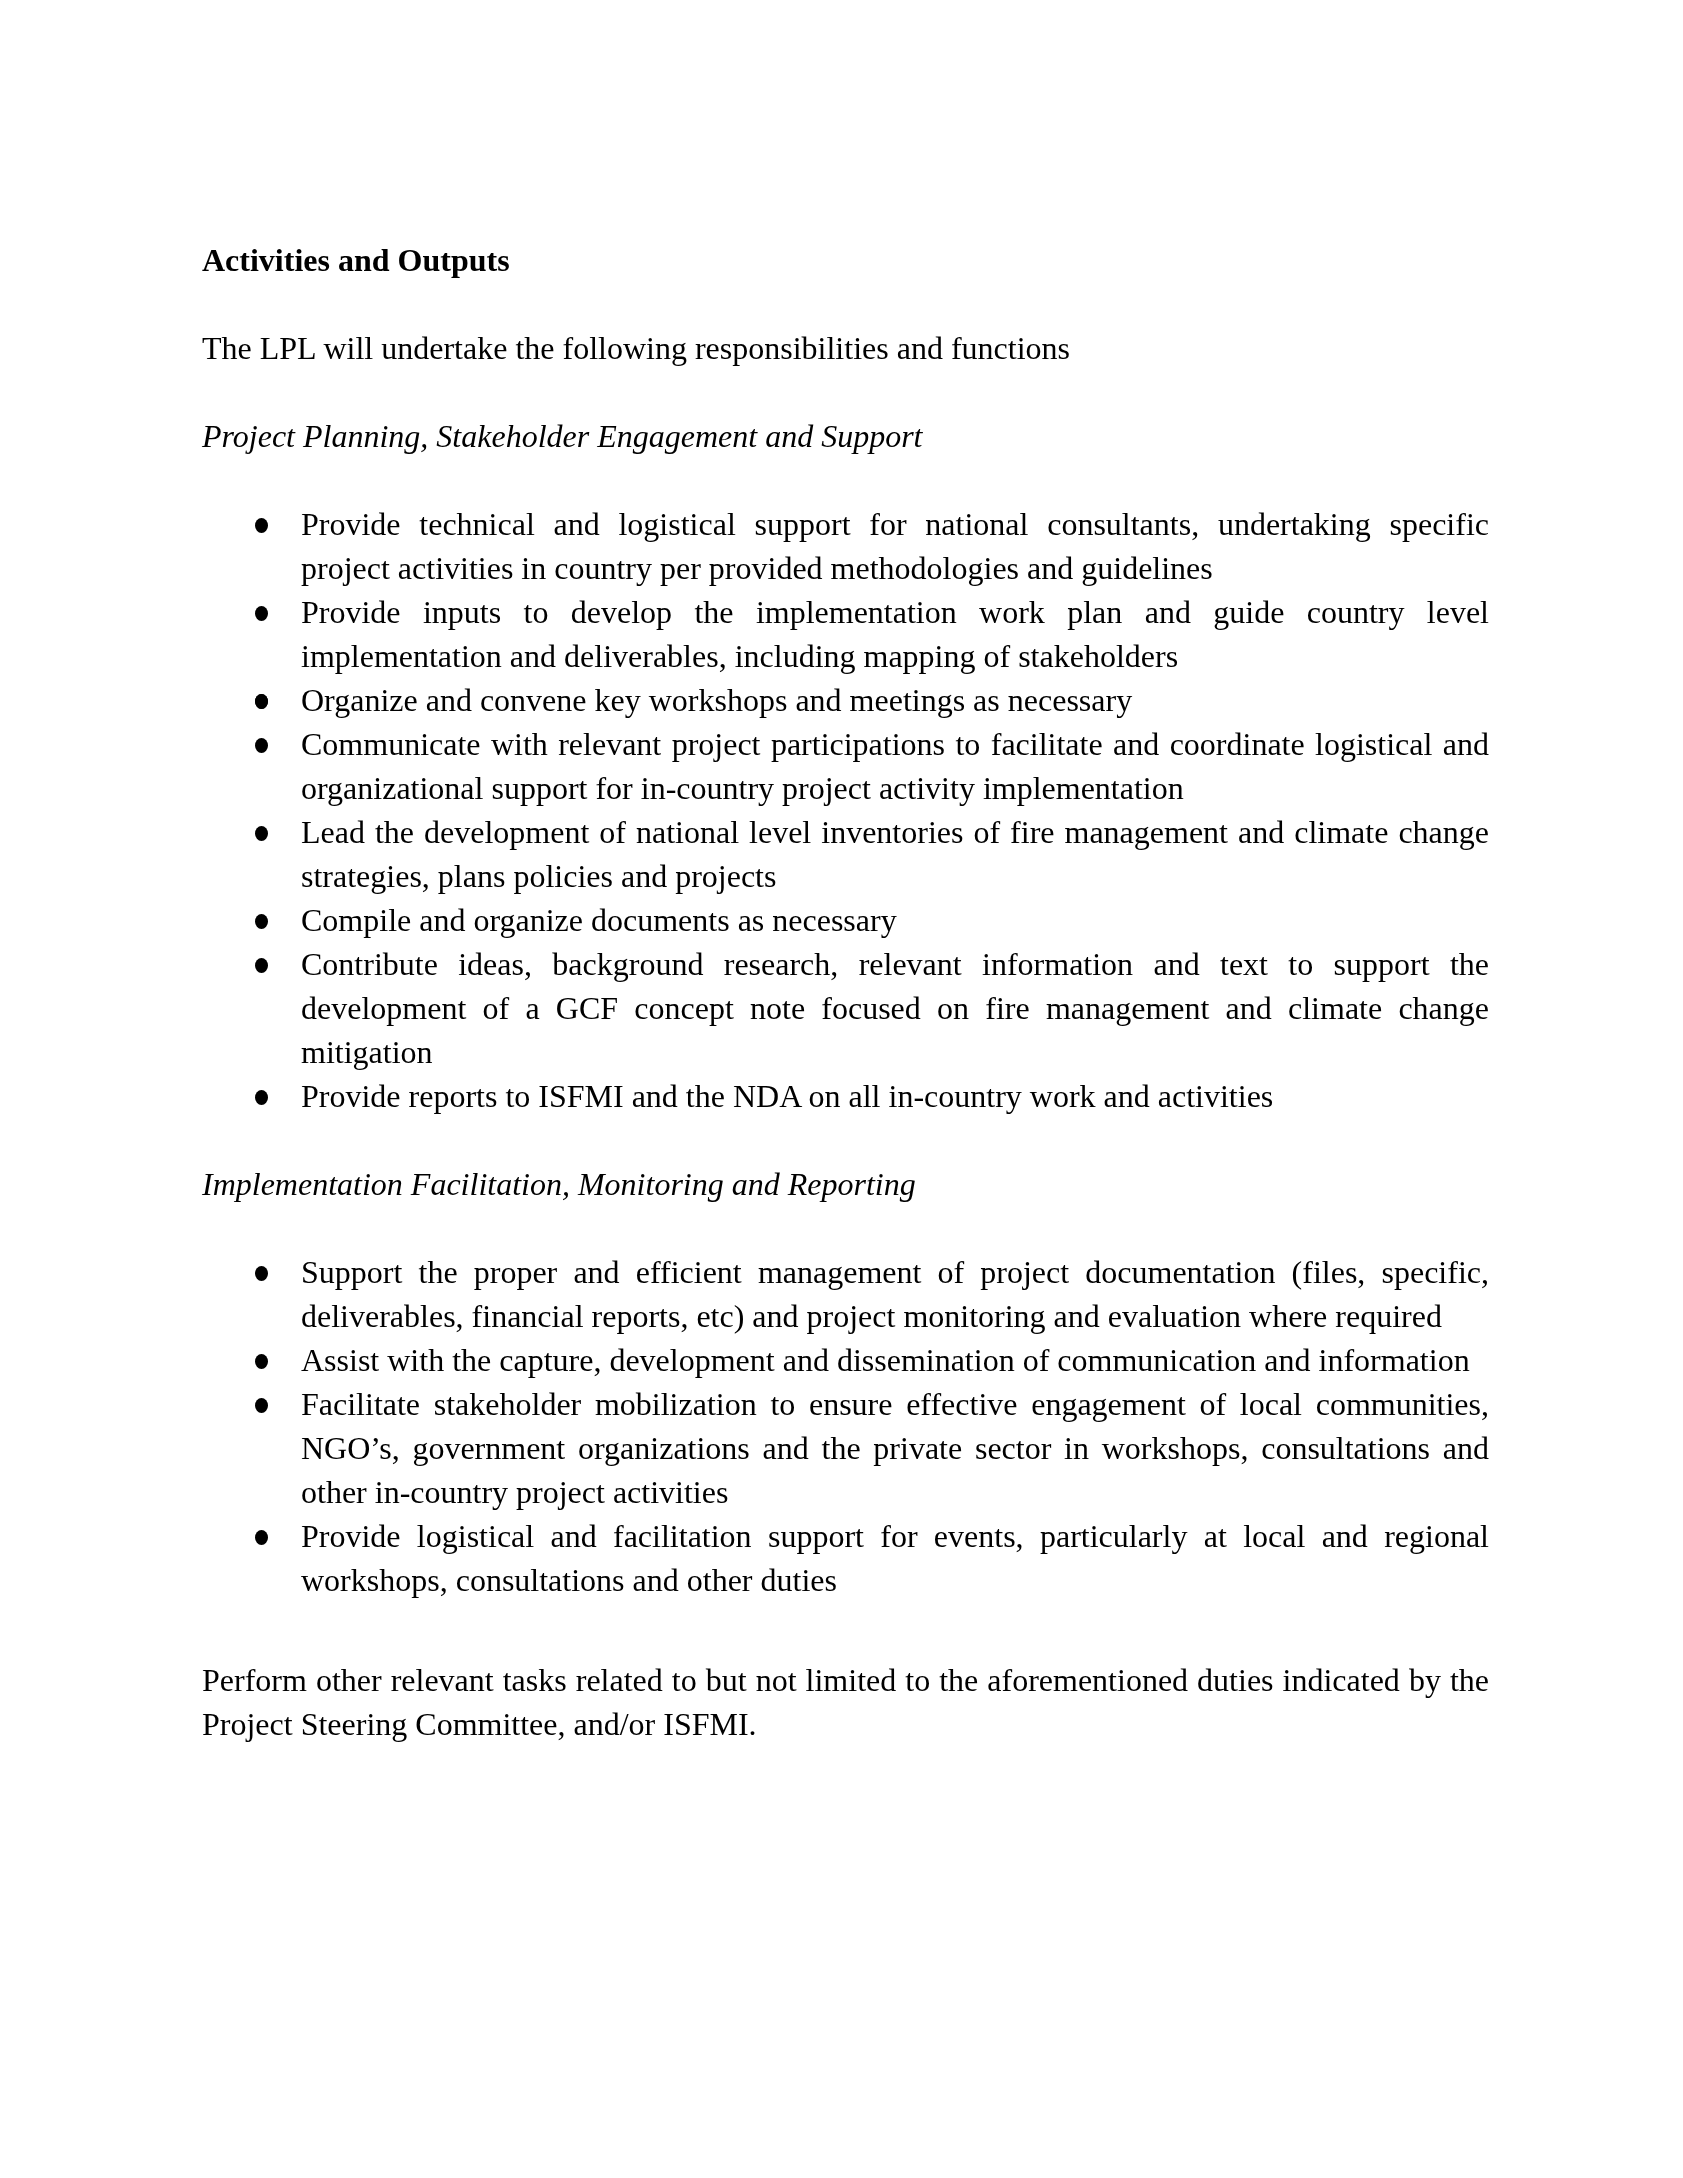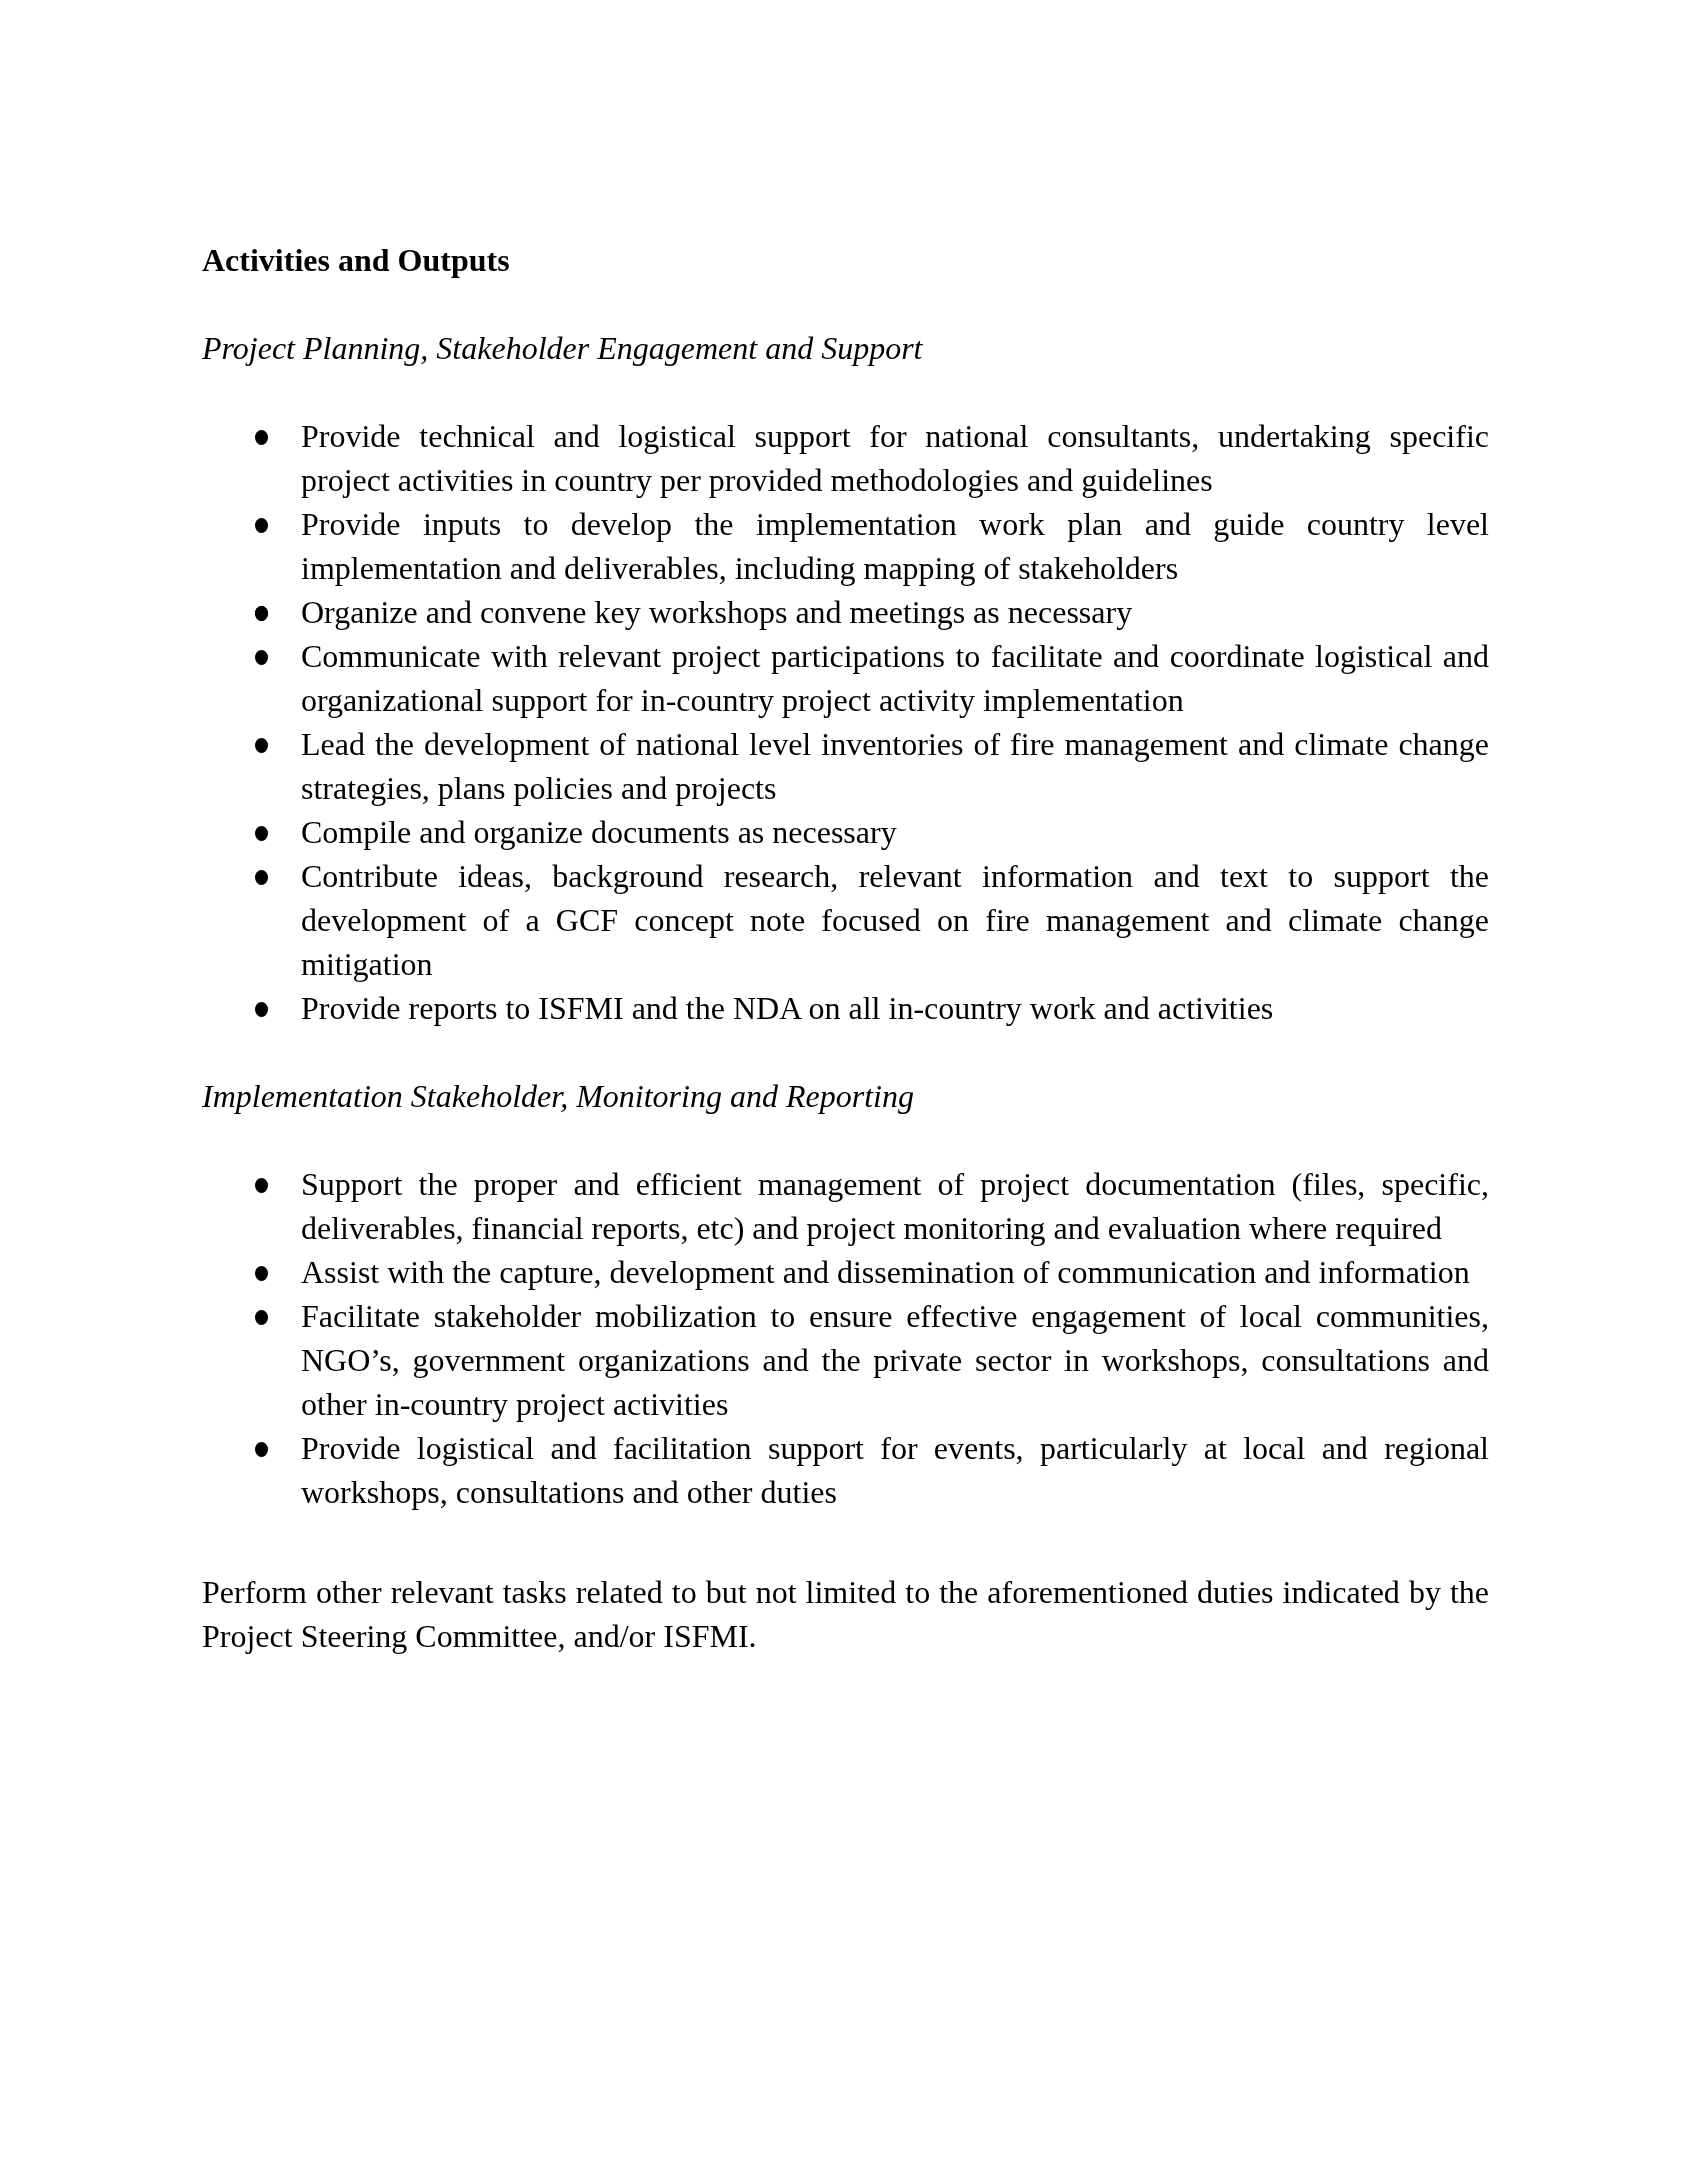--- a/index.html
+++ b/index.html
@@ -57,35 +57,36 @@
       border-radius: 50%;
       background: #000000;
     }
     .closing { margin-top: 56px; text-align: justify; }
   </style>
 </head>
 <body>
 
 <div class="page">
   <p class="heading">Activities and Outputs</p>
+  <p class="para intro">The LPL will undertake the following responsibilities and functions</p>
 
   <p class="subhead">Project Planning, Stakeholder Engagement and Support</p>
   <ul class="bullets">
     <li><span class="dot"></span><span>Provide technical and logistical support for national consultants, undertaking specific project activities in country per provided methodologies and guidelines</span></li>
     <li><span class="dot"></span><span>Provide inputs to develop the implementation work plan and guide country level implementation and deliverables, including mapping of stakeholders</span></li>
     <li><span class="dot"></span></li>
     <li><span class="dot"></span><span>Organize and convene key workshops and meetings as necessary</span></li>
     <li><span class="dot"></span><span>Communicate with relevant project participations to facilitate and coordinate logistical and organizational support for in-country project activity implementation</span></li>
     <li><span class="dot"></span><span>Lead the development of national level inventories of fire management and climate change strategies, plans policies and projects</span></li>
     <li><span class="dot"></span><span>Compile and organize documents as necessary</span></li>
     <li><span class="dot"></span><span>Contribute ideas, background research, relevant information and text to support the development of a GCF concept note focused on fire management and climate change mitigation</span></li>
     <li><span class="dot"></span><span>Provide reports  to ISFMI and the NDA on all in-country work and activities</span></li>
   </ul>
 
-  <p class="subhead">Implementation Stakeholder, Monitoring and Reporting</p>
+  <p class="subhead">Implementation Facilitation, Monitoring and Reporting</p>
   <ul class="bullets">
     <li><span class="dot"></span><span>Support the proper and efficient management of project documentation (files, specific, deliverables, financial reports, etc) and project monitoring and evaluation where required</span></li>
     <li><span class="dot"></span><span>Assist with the capture, development and dissemination of communication and information</span></li>
     <li><span class="dot"></span><span>Facilitate stakeholder mobilization to ensure effective engagement of local communities, NGO’s, government organizations and the private sector in workshops, consultations and other in-country project activities</span></li>
     <li><span class="dot"></span><span>Provide logistical and facilitation support for events, particularly at local and regional workshops, consultations and other duties</span></li>
   </ul>
 
   <p class="para closing">Perform other relevant tasks related to but not limited to the aforementioned duties indicated by the Project Steering Committee, and/or ISFMI.</p>
 </div>
 

